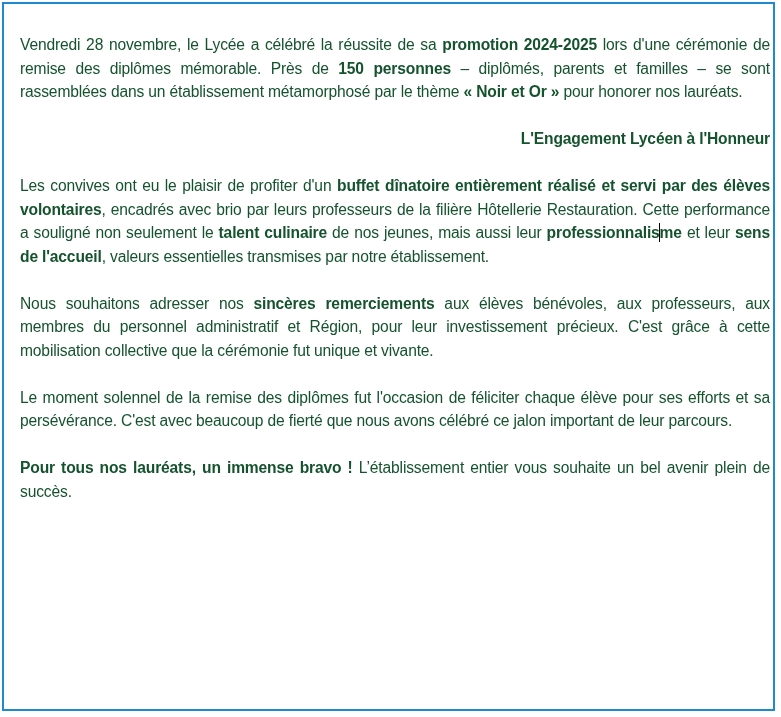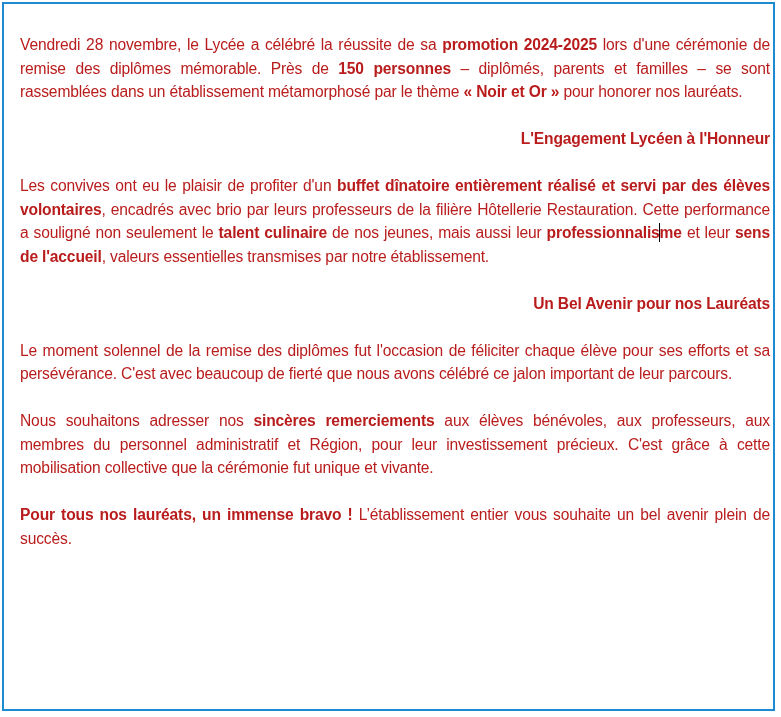--- a/index.html
+++ b/index.html
@@ -7,42 +7,41 @@
   .frame {
     position: absolute; left: 2px; top: 2px;
     width: 773px; height: 709px;
     border: 2px solid #1e8bd0;
     box-sizing: border-box;
     background: #ffffff;
   }
   .content {
     position: absolute; left: 16px; top: 29px; width: 750px;
     font-family: "Liberation Sans", sans-serif;
-    font-size: 15.6px; line-height: 23.5px; color: #b91c1c;
+    font-size: 15.6px; line-height: 23.5px; color: #14532d;
     letter-spacing: -0.15px;
   }
   .content p { margin: 0 0 23.5px 0; text-align: justify; }
   .content p.last { margin-bottom: 4px; }
   .content h2 { margin: 0 0 23.5px 0; font-size: 15.6px; font-weight: bold; line-height: 23.5px; text-align: right; }
   b { font-weight: bold; }
   .caret { display: inline-block; width: 0; border-left: 1px solid #000; height: 19px; vertical-align: -4px; margin: 0 -0.5px; }
 </style>
 </head>
 <body>
 
 <div class="frame" style="border-color: rgb(30, 139, 208);">
   <div class="content">
     <p><span>Vendredi 28 novembre, le Lycée a célébré la réussite de sa </span><b>promotion 2024-2025</b><span> lors d'une cérémonie de remise des diplômes mémorable. Près de </span><b>150 personnes</b><span> – diplômés, parents et familles – se sont rassemblées dans un établissement métamorphosé par le thème </span><b>« Noir et Or »</b><span> pour honorer nos lauréats.</span></p>
 
     <h2>L'Engagement Lycéen à l'Honneur</h2>
 
 
     <p><span>Les convives ont eu le plaisir de profiter d'un </span><b>buffet dînatoire entièrement réalisé et servi par des élèves volontaires</b><span>, encadrés avec brio par leurs professeurs de la filière Hôtellerie Restauration. Cette performance a souligné non seulement le </span><b>talent culinaire</b><span> de nos jeunes, mais aussi leur </span><b><span>professionnalis</span><span class="caret"></span><span>me</span></b><span> et leur </span><b>sens de l'accueil</b><span>, valeurs essentielles transmises par notre établissement.</span></p>
 
-    <h2>Un Bel Avenir pour nos Lauréats</h2>
+
+    <p><span>Nous souhaitons adresser nos </span><b>sincères remerciements</b><span> aux élèves bénévoles, aux professeurs, aux membres du personnel administratif et Région, pour leur investissement précieux. C'est grâce à cette mobilisation collective que la cérémonie fut unique et vivante.</span></p>
 
     <p>Le moment solennel de la remise des diplômes fut l'occasion de féliciter chaque élève pour ses efforts et sa persévérance. C'est avec beaucoup de fierté que nous avons célébré ce jalon important de leur parcours.</p>
-
-    <p><span>Nous souhaitons adresser nos </span><b>sincères remerciements</b><span> aux élèves bénévoles, aux professeurs, aux membres du personnel administratif et Région, pour leur investissement précieux. C'est grâce à cette mobilisation collective que la cérémonie fut unique et vivante.</span></p>
 
     <p class="last"><b>Pour tous nos lauréats, un immense bravo !</b><span> L’établissement entier vous souhaite un bel avenir plein de succès.</span></p>
   </div>
 </div>
 
 </body></html>

